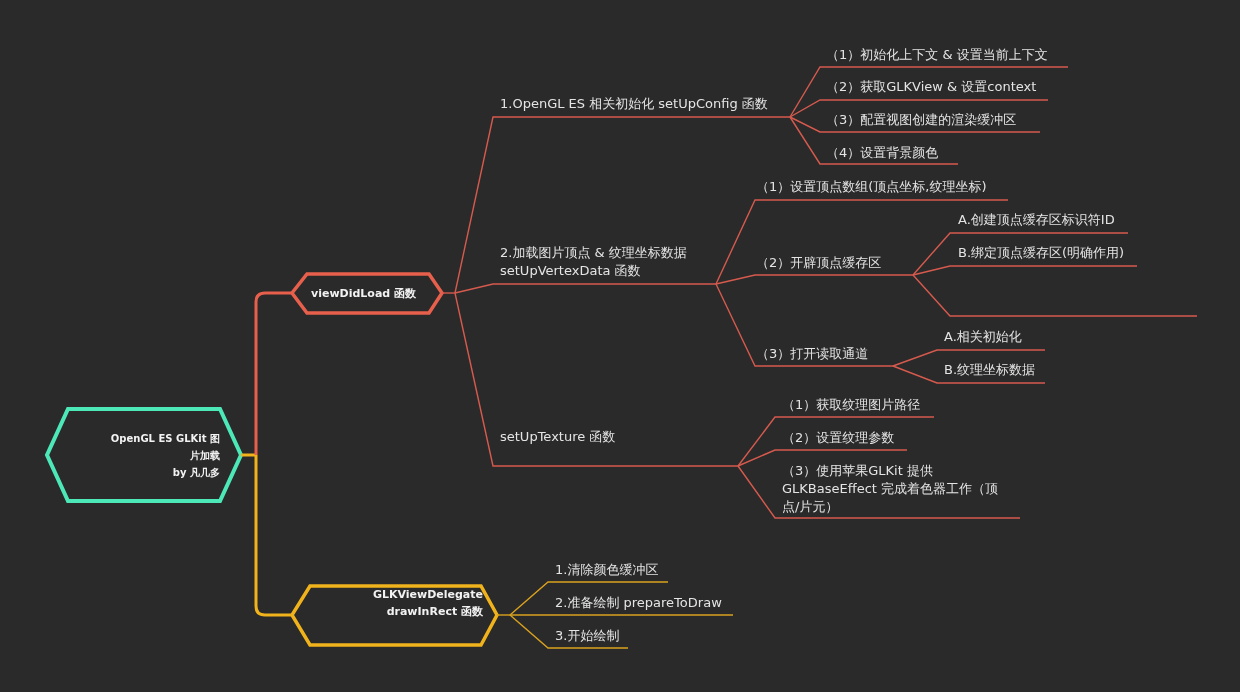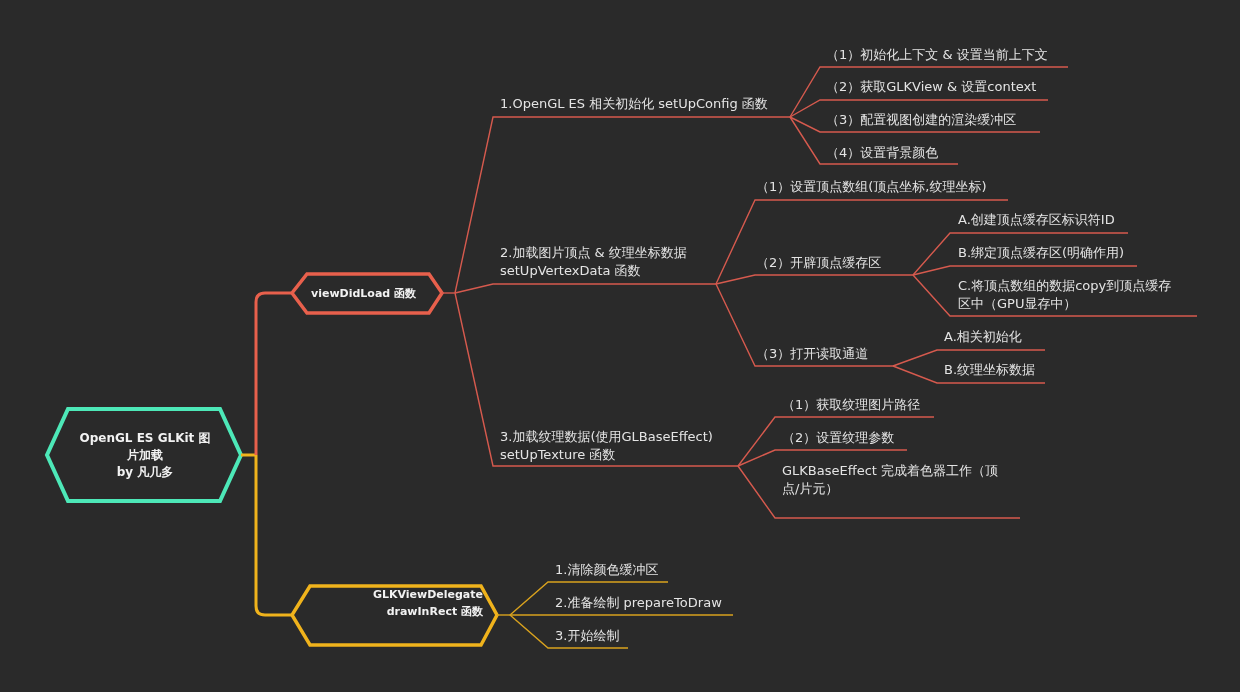--- a/index.html
+++ b/index.html
@@ -9,21 +9,21 @@
       font-family: "DejaVu Sans", "Liberation Sans", sans-serif;
       color: #e6e6e6;
       position: relative;
     }
     #canvas { position: absolute; left: 0; top: 0; width: 1240px; height: 692px; }
     svg.lines { position: absolute; left: 0; top: 0; }
     .hex-label {
       position: absolute; display: flex; align-items: center; justify-content: center;
       text-align: center; font-weight: bold; color: #f2f2f2; line-height: 17px;
     }
-    .root-label { font-size: 12px; }
+    .root-label { font-size: 10px; align-items: flex-end; }
     .main-label { font-size: 11px; justify-content: flex-start; text-align: left; }
     .topic {
       position: absolute; font-size: 13px; line-height: 18px; color: #e4e4e4;
       white-space: nowrap;
     }
   </style>
 </head>
 <body>
 
 <div id="canvas">
@@ -91,21 +91,20 @@
   </div>
 
   <div class="topic" style="left:500px; top:95px;">
     <span>1.OpenGL ES 相关初始化 setUpConfig 函数</span>
   </div>
   <div class="topic" style="left:500px; top:244px;">
     <div>2.加载图片顶点 &amp; 纹理坐标数据</div>
     <div>setUpVertexData 函数</div>
   </div>
   <div class="topic" style="left:500px; top:428px;">
-    <div>3.加载纹理数据(使用GLBaseEffect)</div>
     <div>setUpTexture 函数</div>
   </div>
 
   <div class="topic" style="left:826px; top:30px;margin-top:16px;">
     <span>（1）初始化上下文 &amp; 设置当前上下文</span>
   </div>
   <div class="topic" style="left:826px; top:78px;">
     <span>（2）获取GLKView &amp; 设置context</span>
   </div>
   <div class="topic" style="left:826px; top:111px;">
@@ -124,39 +123,36 @@
   <div class="topic" style="left:756px; top:345px;">
     <span>（3）打开读取通道</span>
   </div>
 
   <div class="topic" style="left:958px; top:211px;">
     <span>A.创建顶点缓存区标识符ID</span>
   </div>
   <div class="topic" style="left:958px; top:244px;">
     <span>B.绑定顶点缓存区(明确作用)</span>
   </div>
-  <div class="topic" style="left:958px; top:277px;">
-    <div>C.将顶点数组的数据copy到顶点缓存</div>
-    <div>区中（GPU显存中）</div>
-  </div>
 
   <div class="topic" style="left:944px; top:328px;">
     <span>A.相关初始化</span>
   </div>
   <div class="topic" style="left:944px; top:361px;">
     <span>B.纹理坐标数据</span>
   </div>
 
   <div class="topic" style="left:782px; top:396px;">
     <span>（1）获取纹理图片路径</span>
   </div>
   <div class="topic" style="left:782px; top:429px;">
     <span>（2）设置纹理参数</span>
   </div>
   <div class="topic" style="left:782px; top:462px;">
+    <div>（3）使用苹果GLKit 提供</div>
     <div>GLKBaseEffect 完成着色器工作（顶</div>
     <div>点/片元）</div>
   </div>
 
   <div class="topic" style="left:555px; top:561px;">
     <span>1.清除颜色缓冲区</span>
   </div>
   <div class="topic" style="left:555px; top:594px;">
     <span>2.准备绘制 prepareToDraw</span>
   </div>

